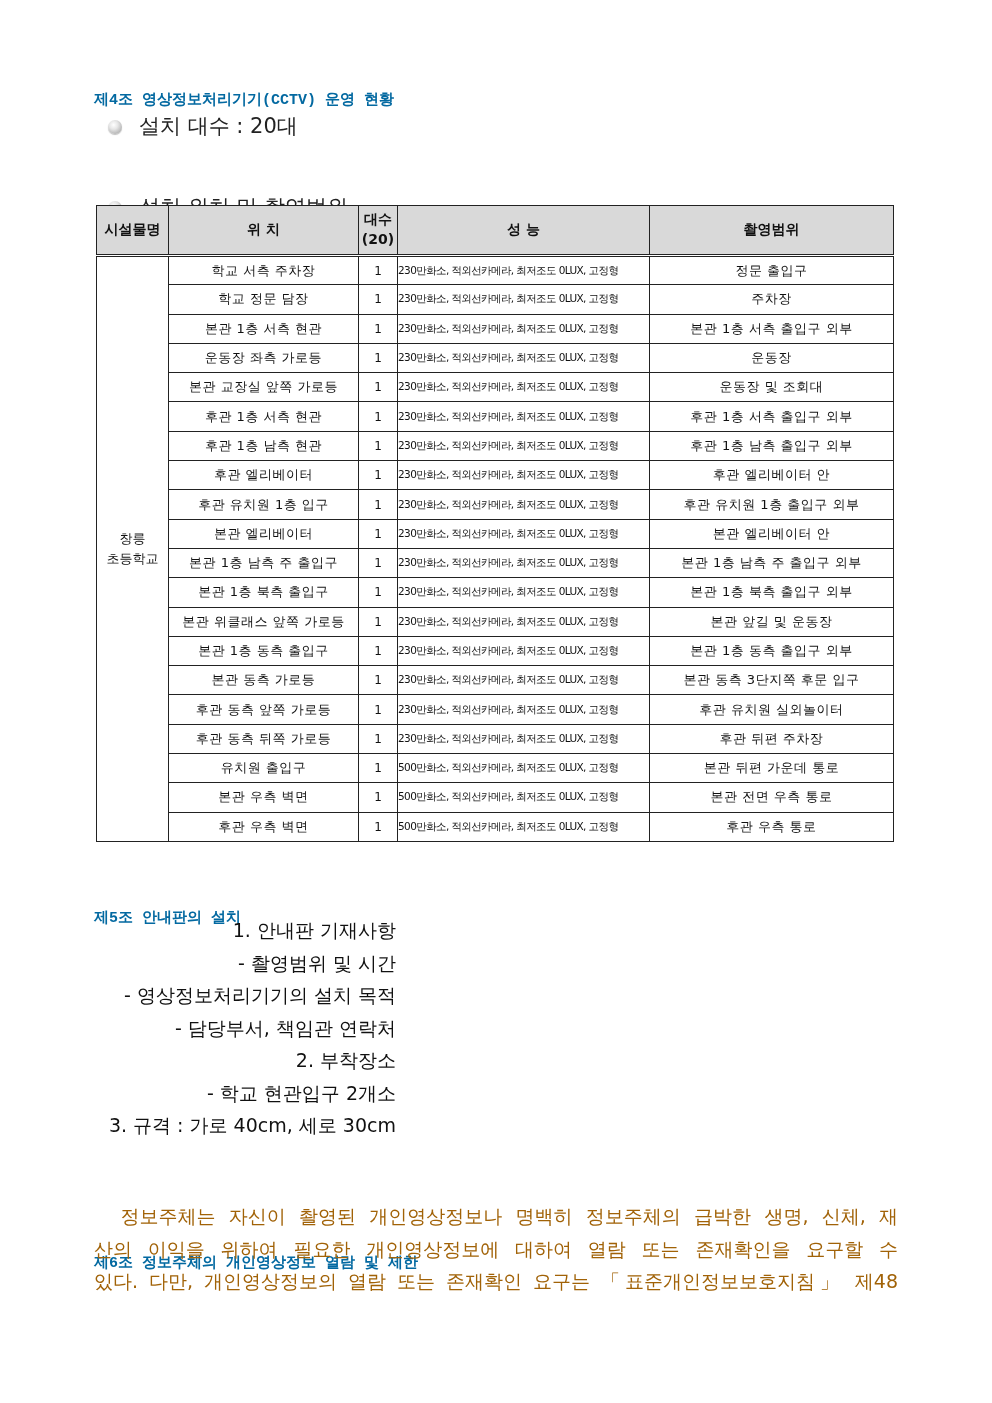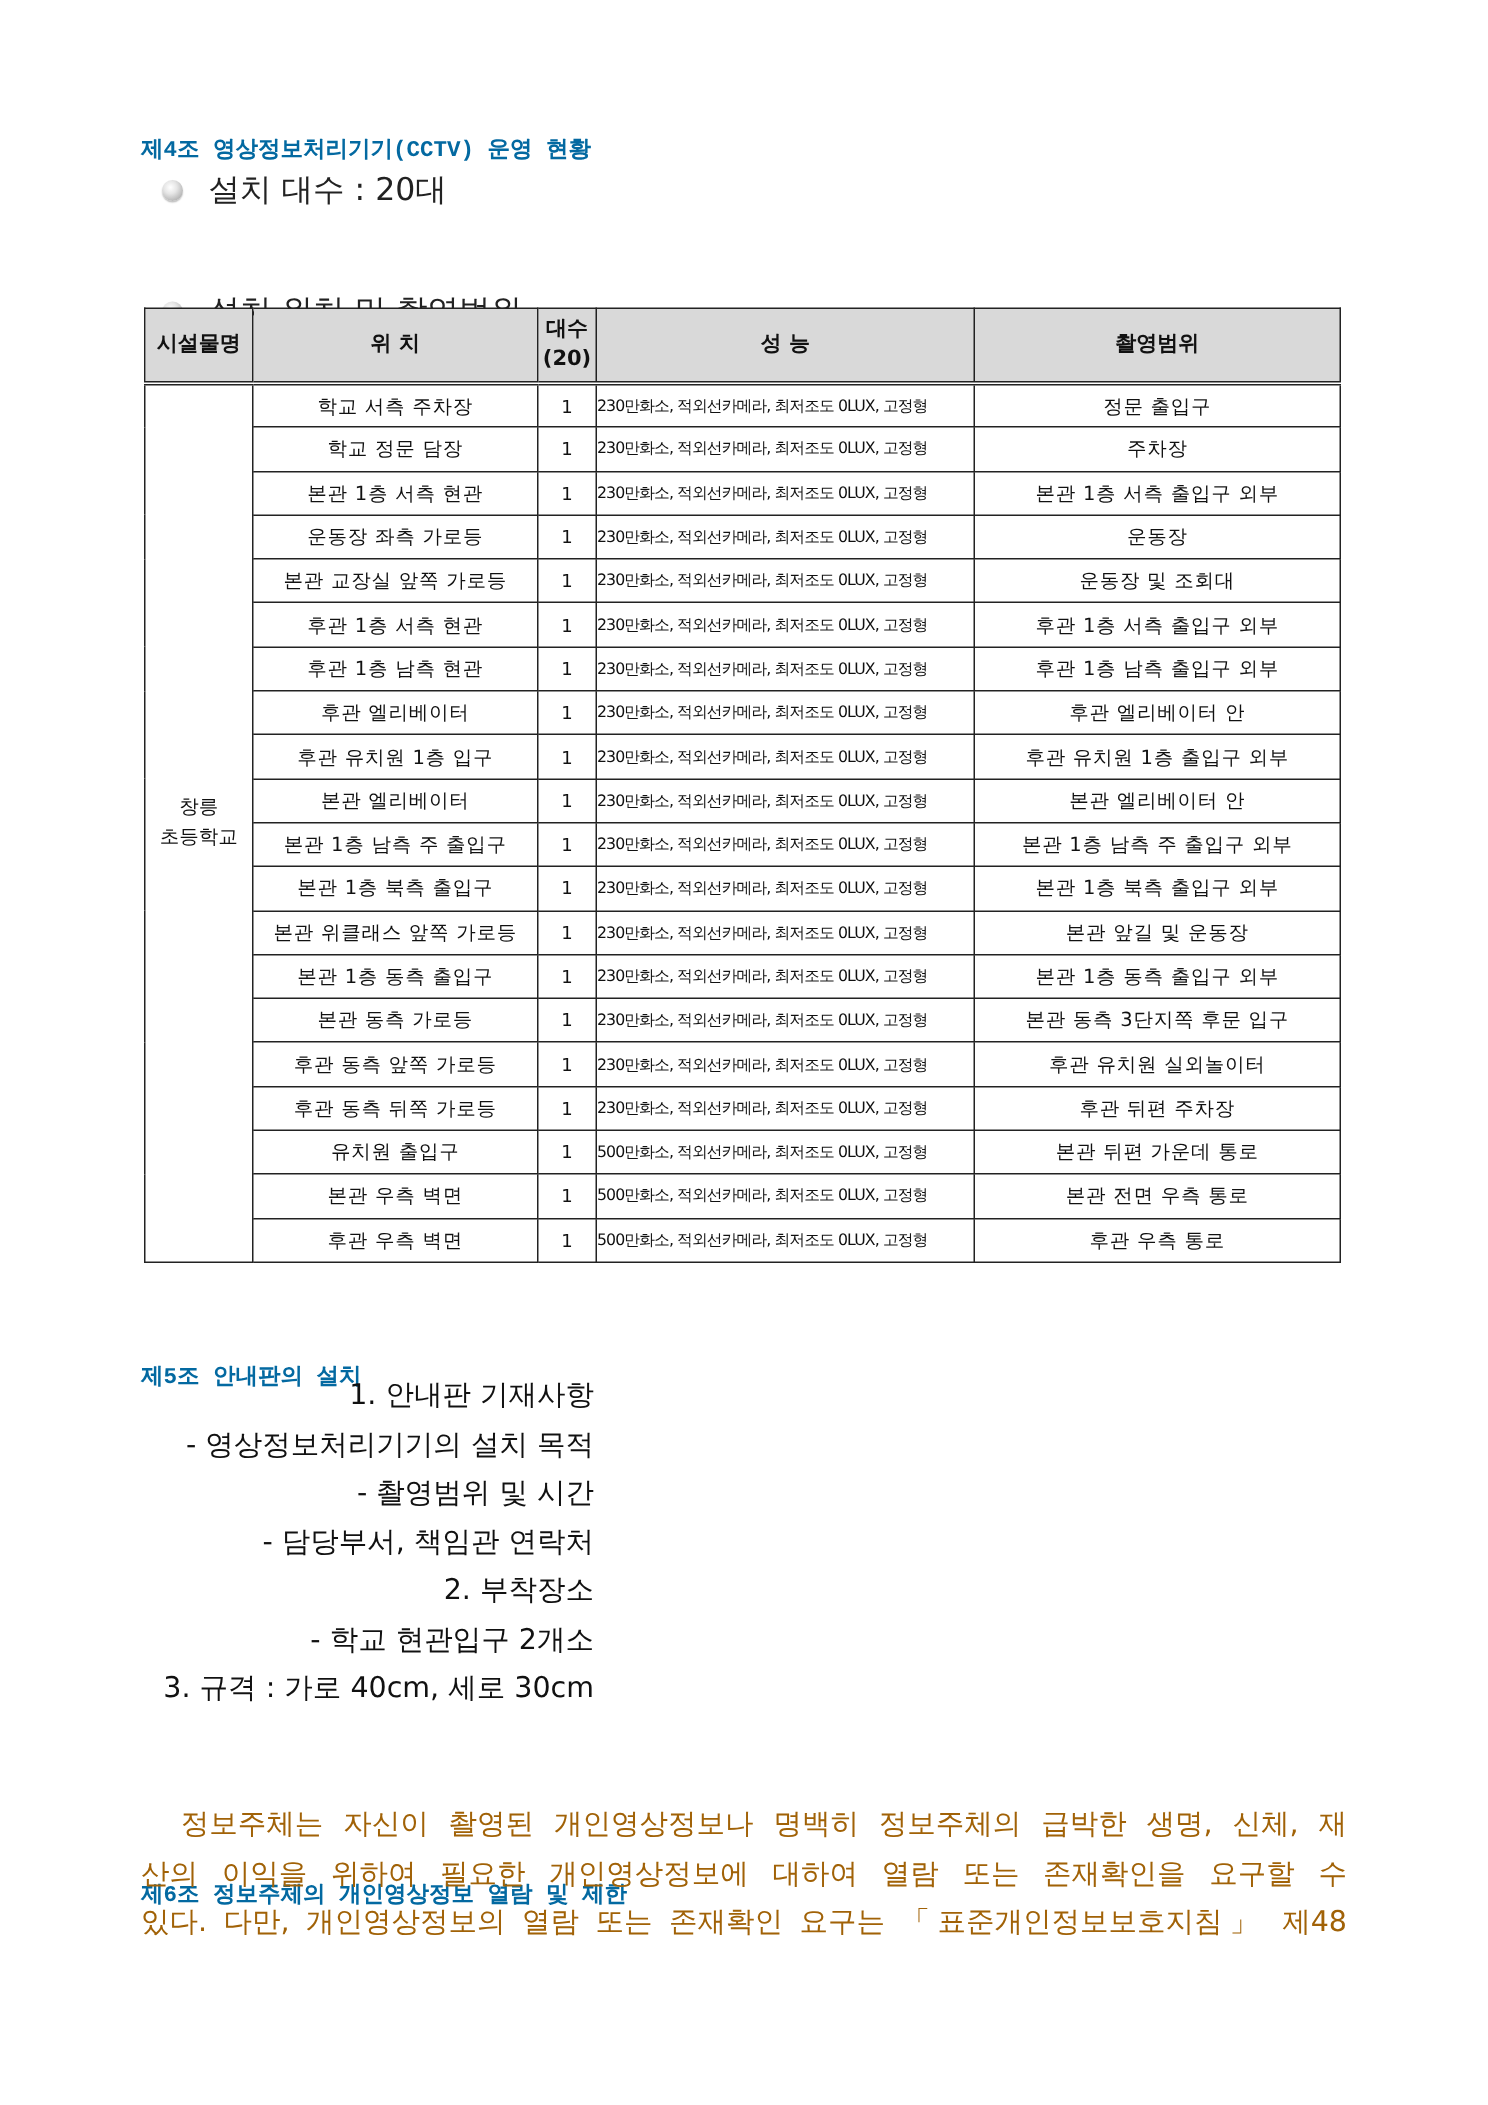--- a/index.html
+++ b/index.html
@@ -243,22 +243,22 @@
         <td class="qty">1</td>
         <td class="perf">500만화소, 적외선카메라, 최저조도 0LUX, 고정형</td>
         <td class="range">후관 우측 통로</td>
       </tr>
   </tbody>
 </table>
 
 <div class="section-title" style="top:884px;margin-top:24px;">제5조 안내판의 설치</div>
 <div class="sub-block" style="top:914px;">
   <div class="sub-line">1. 안내판 기재사항</div>
+  <div class="sub-line indent">- 촬영범위 및 시간</div>
   <div class="sub-line indent">- 영상정보처리기기의 설치 목적</div>
-  <div class="sub-line indent">- 촬영범위 및 시간</div>
   <div class="sub-line indent">- 담당부서, 책임관 연락처</div>
   <div class="sub-line">2. 부착장소</div>
   <div class="sub-line indent">- 학교 현관입구 2개소</div>
   <div class="sub-line">3. 규격 : 가로 40cm, 세로 30cm</div>
 </div>
 
 <div class="section-title" style="top:1205px;margin-top:48px;">제6조 정보주체의 개인영상정보 열람 및 제한</div>
 <div class="para">
   <span class="line" style="white-space:pre;">  정보주체는 자신이 촬영된 개인영상정보나 명백히 정보주체의 급박한 생명, 신체, 재</span>
   <span class="line">산의 이익을 위하여 필요한 개인영상정보에 대하여 열람 또는 존재확인을 요구할 수</span>

